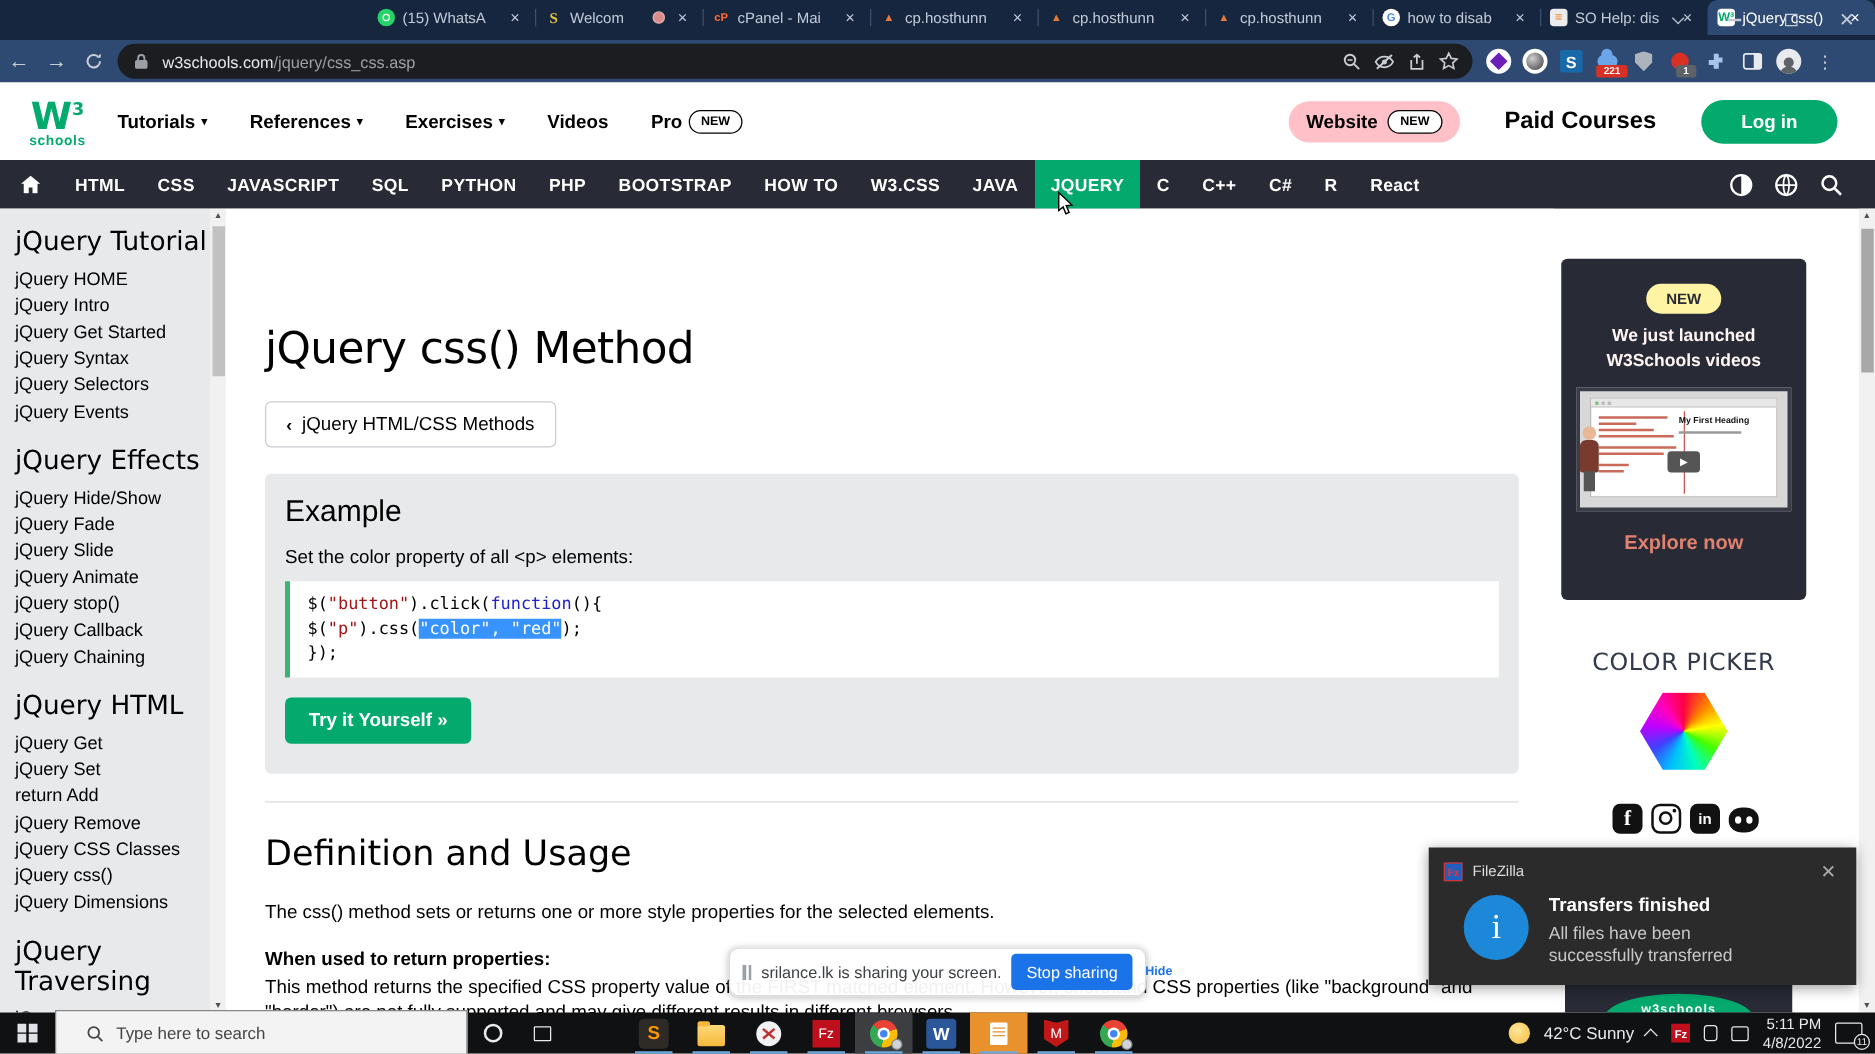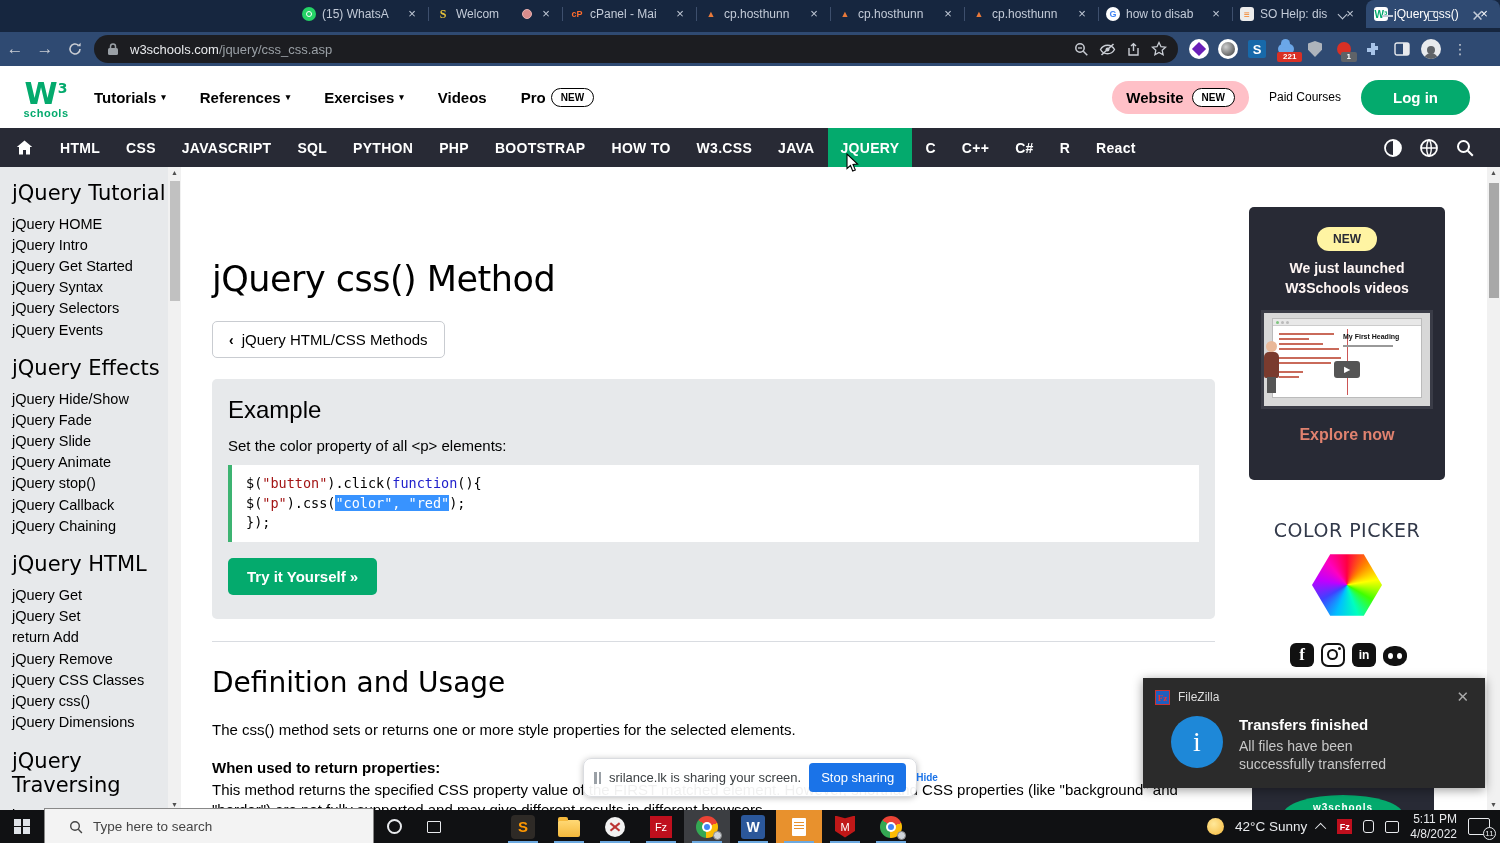--- a/index.html
+++ b/index.html
@@ -60,23 +60,23 @@
   
   #siteheader{position:absolute;left:0;top:66px;width:1500px;height:62px;background:#fff;display:flex;align-items:center;}
   #logo{margin-left:22px;width:48px;text-align:center;}
   #logo .lw{color:#04AA6D;font-weight:bold;font-size:30px;line-height:26px;font-family:"DejaVu Sans",sans-serif;}
   #logo .lsup{font-size:14px;vertical-align:super;}
   #logo .lsub{color:#04AA6D;font-size:11px;font-weight:bold;letter-spacing:.5px;}
   #headnav{display:flex;align-items:center;margin-left:24px;gap:34px;}
   .hn-item{font-size:15px;font-weight:bold;color:#000;display:flex;align-items:center;gap:5px;}
   .hn-caret{font-size:9px;}
   .pill-new{border:1px solid #000;border-radius:11px;font-size:10px;font-weight:bold;padding:3px 9px;background:#fff;}
-  #headright{margin-left:auto;display:flex;align-items:center;gap:20px;margin-right:30px;}
+  #headright{margin-left:auto;display:flex;align-items:center;gap:36px;margin-right:30px;}
   #website-pill{background:#FFC0C7;border-radius:20px;padding:7px 14px;display:flex;align-items:center;gap:8px;font-size:15px;font-weight:bold;}
-  #paid-courses{font-size:12px;font-weight:normal;}
+  #paid-courses{font-size:19px;font-weight:bold;}
   #login-btn{background:#04AA6D;color:#fff;font-size:15px;font-weight:bold;border-radius:20px;padding:9px 32px;}
 
   
   #mainnav{position:absolute;left:0;top:128px;width:1500px;height:39px;background:#282A35;display:flex;align-items:center;}
   .mn-item{color:#fff;font-size:14px;font-weight:bold;padding:0 13px;height:39px;display:flex;align-items:center;letter-spacing:.3px;}
   .mn-item.active{background:#04AA6D;}
   #mn-home{padding:0 14px 0 16px;}
   #mn-right{margin-left:auto;display:flex;align-items:center;gap:10px;margin-right:22px;}
   .mn-icon{width:26px;height:26px;display:flex;align-items:center;justify-content:center;}
 

